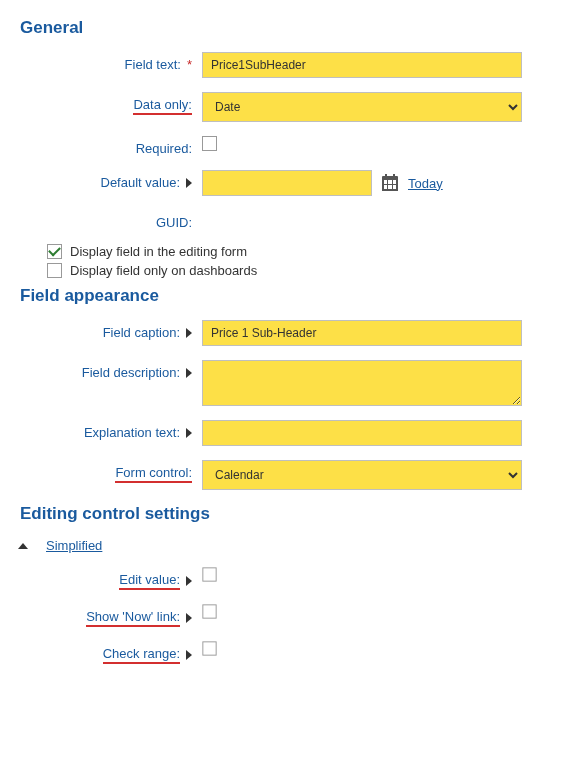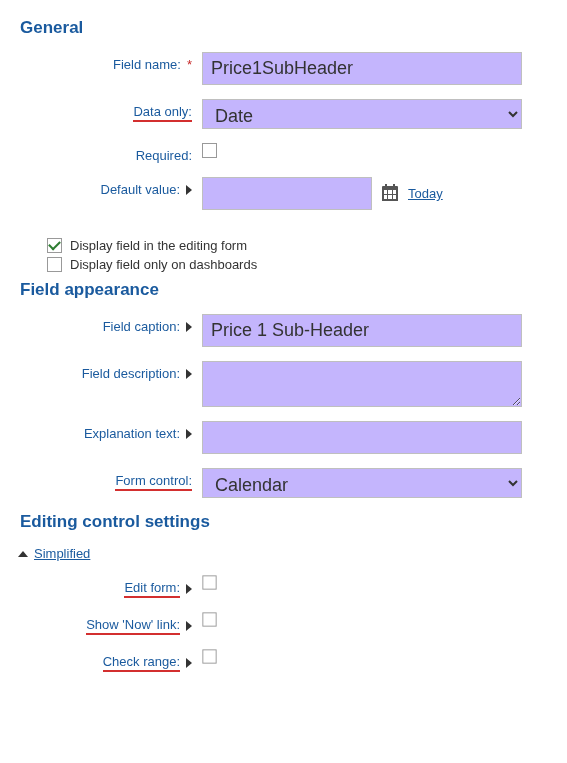--- a/index.html
+++ b/index.html
@@ -45,24 +45,24 @@
     margin-left: 2px;
   }
   .ctrl-col {
     flex: 1;
     display: flex;
     align-items: center;
     gap: 10px;
   }
   input[type="text"], select, textarea {
     font-family: inherit;
-    font-size: 18px;
+    font-size: 12px;
     padding: 5px 8px;
     border: 1px solid #bfbfbf;
-    background: #c4b5fd;
+    background: #fde047;
     color: #333;
   }
   input[type="text"].wide, select.wide { width: 320px; }
   textarea.wide { width: 320px; height: 46px; resize: both; }
   .default-input { width: 170px; }
   select.wide { height: 30px; }
   .underline-red {
     border-bottom: 2px solid #d32f2f;
     padding-bottom: 1px;
     display: inline-block;
@@ -108,39 +108,39 @@
     gap:1px; padding:1px; background:#555;
   }
   .cal-icon .body span { background:#fff; }
   .link {
     color: #1a5a9e;
     text-decoration: underline;
     cursor: pointer;
   }
   .guid-text { color: #333; padding-top:5px; font-size:13px; }
   .collapse-row {
-    display:flex; align-items:center; gap:6px;
+    display:flex; align-items:center; gap:18px;
     margin: 6px 0 14px 6px;
   }
   .collapse-caret {
     width:0;height:0;
     border-left:5px solid transparent;
     border-right:5px solid transparent;
     border-bottom:6px solid #333;
   }
   .small-check { transform: scale(0.95); }
 </style>
 </head>
 <body>
 
 <div class="section-title">General</div>
 
 <div class="row">
   <div class="label-col">
-    <span>Field name:</span>
+    <span>Field text:</span>
       <span class="req">*</span>
   </div>
   <div class="ctrl-col">
     <input type="text" class="wide" value="Price1SubHeader" style="">
   </div>
 </div>
 
 <div class="row">
   <div class="label-col">
     <span><span class="underline-red">Data only:</span></span>
@@ -177,20 +177,23 @@
           <span></span>
           <span></span>
           <span></span>
         </span>
     </span>
     <span class="link">Today</span>
   </div>
 </div>
 
 <div class="row">
+  <div class="label-col" style="color:#1a5a9e">
+    <span>GUID:</span>
+  </div>
 </div>
 
 <div class="check-line">
   <span class="checkbox checked"></span>
   <span>Display field in the editing form</span>
 </div>
 <div class="check-line">
   <span class="checkbox"></span>
   <span>Display field only on dashboards</span>
 </div>
@@ -240,21 +243,21 @@
 
 <div class="section-title">Editing control settings</div>
 
 <div class="collapse-row">
   <span class="collapse-caret"></span>
   <span class="link">Simplified</span>
 </div>
 
 <div class="row">
   <div class="label-col">
-    <span><span class="underline-red">Edit form:</span></span>
+    <span><span class="underline-red">Edit value:</span></span>
     <span class="expand-caret"></span>
   </div>
   <div class="ctrl-col">
     <span class="checkbox small-check"></span>
   </div>
 </div>
 
 <div class="row">
   <div class="label-col">
     <span><span class="underline-red">Show 'Now' link:</span></span>

